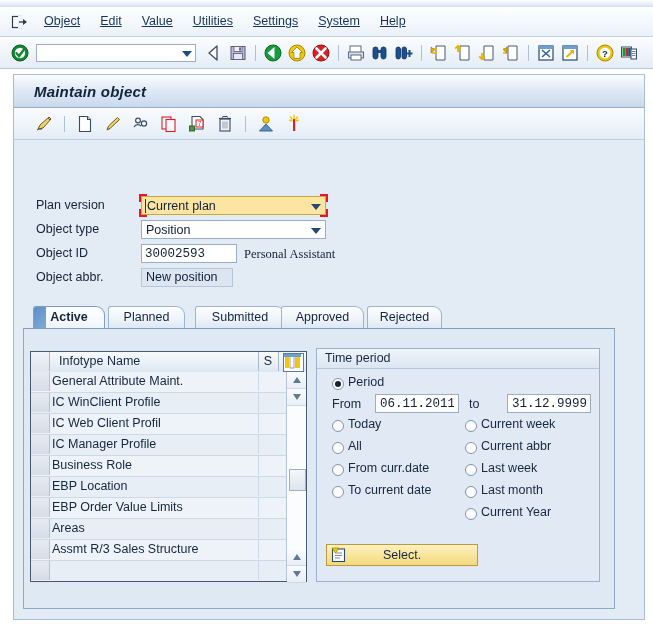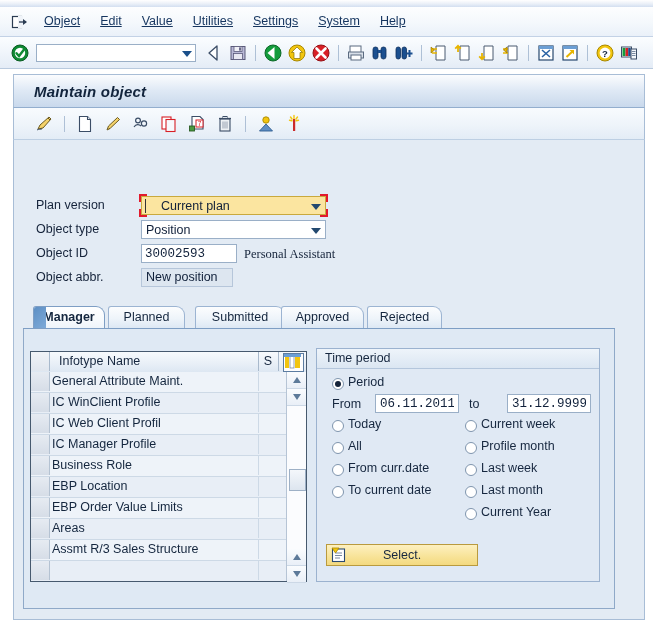--- a/index.html
+++ b/index.html
@@ -56,21 +56,21 @@
     background:#e3ebf4;border-left:1px solid #a8bdd6;border-right:1px solid #a8bdd6;
     border-bottom:1px solid #a8bdd6;box-sizing:border-box;}
   .flabel{position:absolute;left:22px;font-size:12.5px;color:#15233a;white-space:nowrap;}
   .fctl{position:absolute;left:127px;}
   .ddl{width:185px;height:19px;box-sizing:border-box;border:1px solid #9aafc7;
     background:#ffffff;position:relative;font-size:12.5px;}
   .ddl .txt{position:absolute;left:4px;top:2px;font-size:12.5px;color:#10203a;}
   .ddl .ar{position:absolute;right:4px;top:7px;width:0;height:0;
     border-left:5px solid transparent;border-right:5px solid transparent;border-top:6px solid #23496f;}
   .ddl.focused{background:#fbe5a0;border:1px solid #c9a93d;}
-  .ddl.focused .txt{border-left:1px solid #333;padding-left:15px;left:3px;}
+  .ddl.focused .txt{border-left:1px solid #333;padding-left:1px;left:3px;}
   .corner{position:absolute;width:6px;height:6px;border:2px solid #e2192c;}
   .c-tl{left:-3px;top:-3px;border-right:none;border-bottom:none;}
   .c-tr{right:-3px;top:-3px;border-left:none;border-bottom:none;}
   .c-bl{left:-3px;bottom:-3px;border-right:none;border-top:none;}
   .c-br{right:-3px;bottom:-3px;border-left:none;border-top:none;}
   .txtin{width:96px;height:19px;box-sizing:border-box;border:1px solid #9aafc7;
     background:#ffffff;font-size:12.5px;padding:1px 3px;
     font-family:"Liberation Mono","DejaVu Sans Mono",monospace;color:#10203a;}
   .ro{width:92px;height:19px;box-sizing:border-box;border:1px solid #b6c6da;
     background:#dde6f0;font-size:12.5px;padding:1px 4px;color:#10203a;}
@@ -410,21 +410,21 @@
       <div class="flabel" style="top:130px">Object abbr.</div>
       <div class="fctl" style="top:128px">
         <div class="ro">New position</div>
       </div>
     </div>
   </div>
 
   <div class="tabstrip">
     <div class="tab sel" style="left:10px;width:72px">
       <span class="flag"></span>
-      <span>Manager</span>
+      <span>Active</span>
     </div>
     <div class="tab" style="left:85px;width:77px">
       <span>Planned</span>
     </div>
     <div class="tab" style="left:172px;width:90px">
       <span>Submitted</span>
     </div>
     <div class="tab" style="left:258px;width:83px">
       <span>Approved</span>
     </div>
@@ -531,21 +531,21 @@
     <div class="radio" style="left:15px;top:93px"></div>
     <div class="rlabel" style="left:31px;top:90px">All</div>
     <div class="radio" style="left:15px;top:115px"></div>
     <div class="rlabel" style="left:31px;top:112px">From curr.date</div>
     <div class="radio" style="left:15px;top:137px"></div>
     <div class="rlabel" style="left:31px;top:134px">To current date</div>
 
     <div class="radio" style="left:148px;top:71px"></div>
     <div class="rlabel" style="left:164px;top:68px">Current week</div>
     <div class="radio" style="left:148px;top:93px"></div>
-    <div class="rlabel" style="left:164px;top:90px">Profile month</div>
+    <div class="rlabel" style="left:164px;top:90px">Current abbr</div>
     <div class="radio" style="left:148px;top:115px"></div>
     <div class="rlabel" style="left:164px;top:112px">Last week</div>
     <div class="radio" style="left:148px;top:137px"></div>
     <div class="rlabel" style="left:164px;top:134px">Last month</div>
     <div class="radio" style="left:148px;top:159px"></div>
     <div class="rlabel" style="left:164px;top:156px">Current Year</div>
 
     <div class="btn-select">
       <span class="bi">
         <svg width="16" height="16" viewBox="0 0 16 16">

